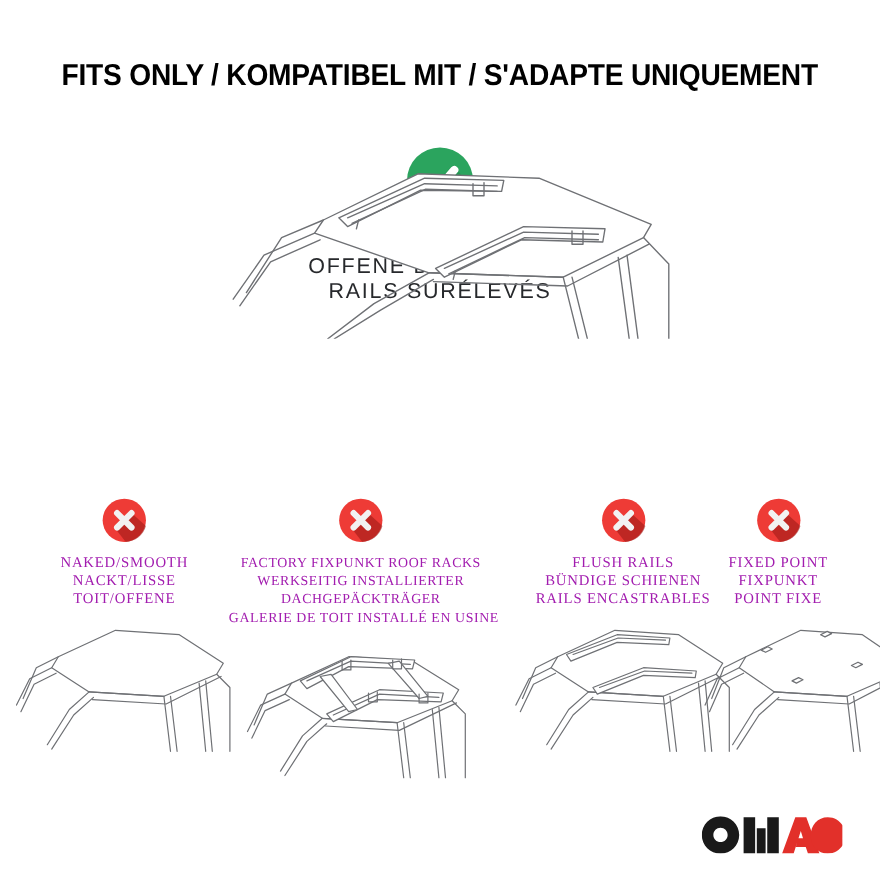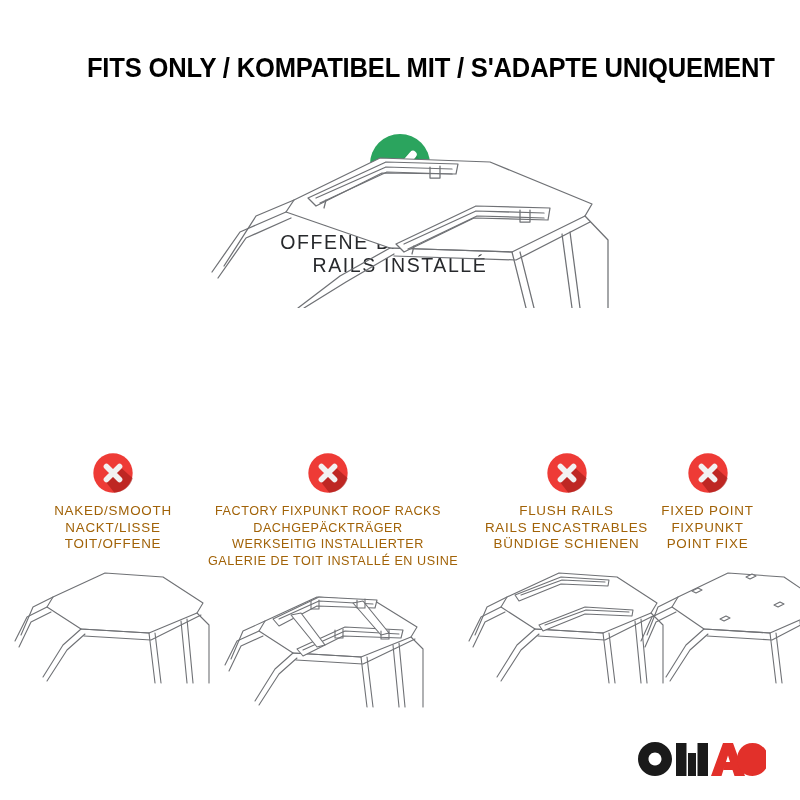--- a/index.html
+++ b/index.html
@@ -19,21 +19,21 @@
     width: 800px;
     height: 800px;
   }
 
   
   .title-bar {
     position: absolute;
     top: 52px;
     left: 0;
     width: 800px;
-    text-align: right;
+    text-align: center;
   }
   .title-text {
     display: inline-block;
     font-family: "Liberation Sans", sans-serif;
     font-weight: 700;
     font-size: 27.5px;
     letter-spacing: -0.2px;
     color: #000000;
     white-space: nowrap;
     transform: scaleX(0.93);
@@ -96,24 +96,24 @@
     width: 42px;
     height: 42px;
     margin: 0 auto;
   }
   .cell .badge-x svg { display: block; width: 42px; height: 42px; }
 
   .cell .labels {
     margin-top: 9px;
   }
   .cell .labels .line {
-    font-family: Liberation Sans, sans-serif;
+    font-family: Liberation Serif, serif;
     font-size: 13.4px;
     letter-spacing: 0.75px;
-    color: #a16207;
+    color: #a21caf;
     line-height: 16.5px;
     white-space: nowrap;
   }
   .cell.narrow .labels .line { font-size: 12.6px; letter-spacing: 0.55px; }
 
   .cell .art {
     margin-top: 6px;
   }
   .cell .art svg { display: block; margin: 0 auto; }
 
@@ -149,21 +149,21 @@
       <svg viewBox="0 0 64 64" aria-hidden="true">
         <circle cx="32" cy="32" r="30" fill="#2BA45E"></circle>
         <path d="M44 18 L62 40 A30 30 0 0 1 34 62 L18 44 Z" fill="#1F8C4C" opacity="0.55"></path>
         <path d="M19.5 32.5 L28.5 41.5 L45 22.5" fill="none" stroke="#ffffff" stroke-width="7.4" stroke-linecap="round" stroke-linejoin="round"></path>
       </svg>
     </div>
 
     <div class="hero-labels">
       <div class="line">RAISED RAILS</div>
       <div class="line">OFFENE DACHRELING</div>
-      <div class="line">RAILS INSTALLÉ</div>
+      <div class="line">RAILS SURÉLEVÉS</div>
     </div>
   </div>
 
   <div class="hero-art">
     <svg width="420" height="160" viewBox="0 0 420 160" aria-hidden="true">
       <g fill="none" stroke="#6f7175" stroke-width="1.25" stroke-linejoin="round" stroke-linecap="round">
 
         <path d="M104 52 L190 10 L300 14 L402 56 L395 68 L322 104 L200 100 L96 64 Z" fill="#ffffff"></path>
 
         <path d="M96 64 L50 84 L22 124"></path>
@@ -237,22 +237,22 @@
     <div class="cell narrow" id="cell-factory">
       <div class="badge-x">
         <svg viewBox="0 0 64 64" aria-hidden="true">
           <circle cx="32" cy="32" r="30" fill="#EE3B36"></circle>
           <path d="M40 20 L62 40 A30 30 0 0 1 34 62 L20 44 Z" fill="#9E1B17" opacity="0.6"></path>
           <path d="M22 22 L42 42 M42 22 L22 42" stroke="#f2f2f2" stroke-width="8.5" stroke-linecap="round"></path>
         </svg>
       </div>
       <div class="labels">
         <div class="line">FACTORY FIXPUNKT ROOF RACKS</div>
+        <div class="line">WERKSEITIG INSTALLIERTER</div>
         <div class="line">DACHGEPÄCKTRÄGER</div>
-        <div class="line">WERKSEITIG INSTALLIERTER</div>
         <div class="line">GALERIE DE TOIT INSTALLÉ EN USINE</div>
       </div>
       <div class="art">
         <svg width="222" height="140" viewBox="0 0 222 140" aria-hidden="true">
           <g fill="none" stroke="#6f7175" stroke-width="1.1" stroke-linejoin="round" stroke-linecap="round">
             <path d="M48 46 L100 22 L158 26 L200 52 L194 62 L144 82 L76 78 L42 56 Z" fill="#ffffff"></path>
             <path d="M42 56 L20 66 L8 90"></path>
             <path d="M46 61 L24 71 L12 96"></path>
             <path d="M48 46 L26 56 L14 84"></path>
             <path d="M76 78 L58 94 L38 126"></path>
@@ -285,22 +285,22 @@
     <div class="cell" id="cell-flush">
       <div class="badge-x">
         <svg viewBox="0 0 64 64" aria-hidden="true">
           <circle cx="32" cy="32" r="30" fill="#EE3B36"></circle>
           <path d="M40 20 L62 40 A30 30 0 0 1 34 62 L20 44 Z" fill="#9E1B17" opacity="0.6"></path>
           <path d="M22 22 L42 42 M42 22 L22 42" stroke="#f2f2f2" stroke-width="8.5" stroke-linecap="round"></path>
         </svg>
       </div>
       <div class="labels">
         <div class="line">FLUSH RAILS</div>
+        <div class="line">BÜNDIGE SCHIENEN</div>
         <div class="line">RAILS ENCASTRABLES</div>
-        <div class="line">BÜNDIGE SCHIENEN</div>
       </div>
       <div class="art">
         <svg width="200" height="130" viewBox="0 0 200 130" aria-hidden="true">
           <g fill="none" stroke="#6f7175" stroke-width="1.1" stroke-linejoin="round" stroke-linecap="round">
             <path d="M40 38 L92 14 L150 18 L190 44 L184 54 L136 74 L68 70 L34 48 Z" fill="#ffffff"></path>
             <path d="M34 48 L14 58 L2 82"></path>
             <path d="M38 53 L18 63 L6 88"></path>
             <path d="M40 38 L20 48 L8 76"></path>
             <path d="M68 70 L50 86 L30 118"></path>
             <path d="M72 75 L54 91 L34 122"></path>

